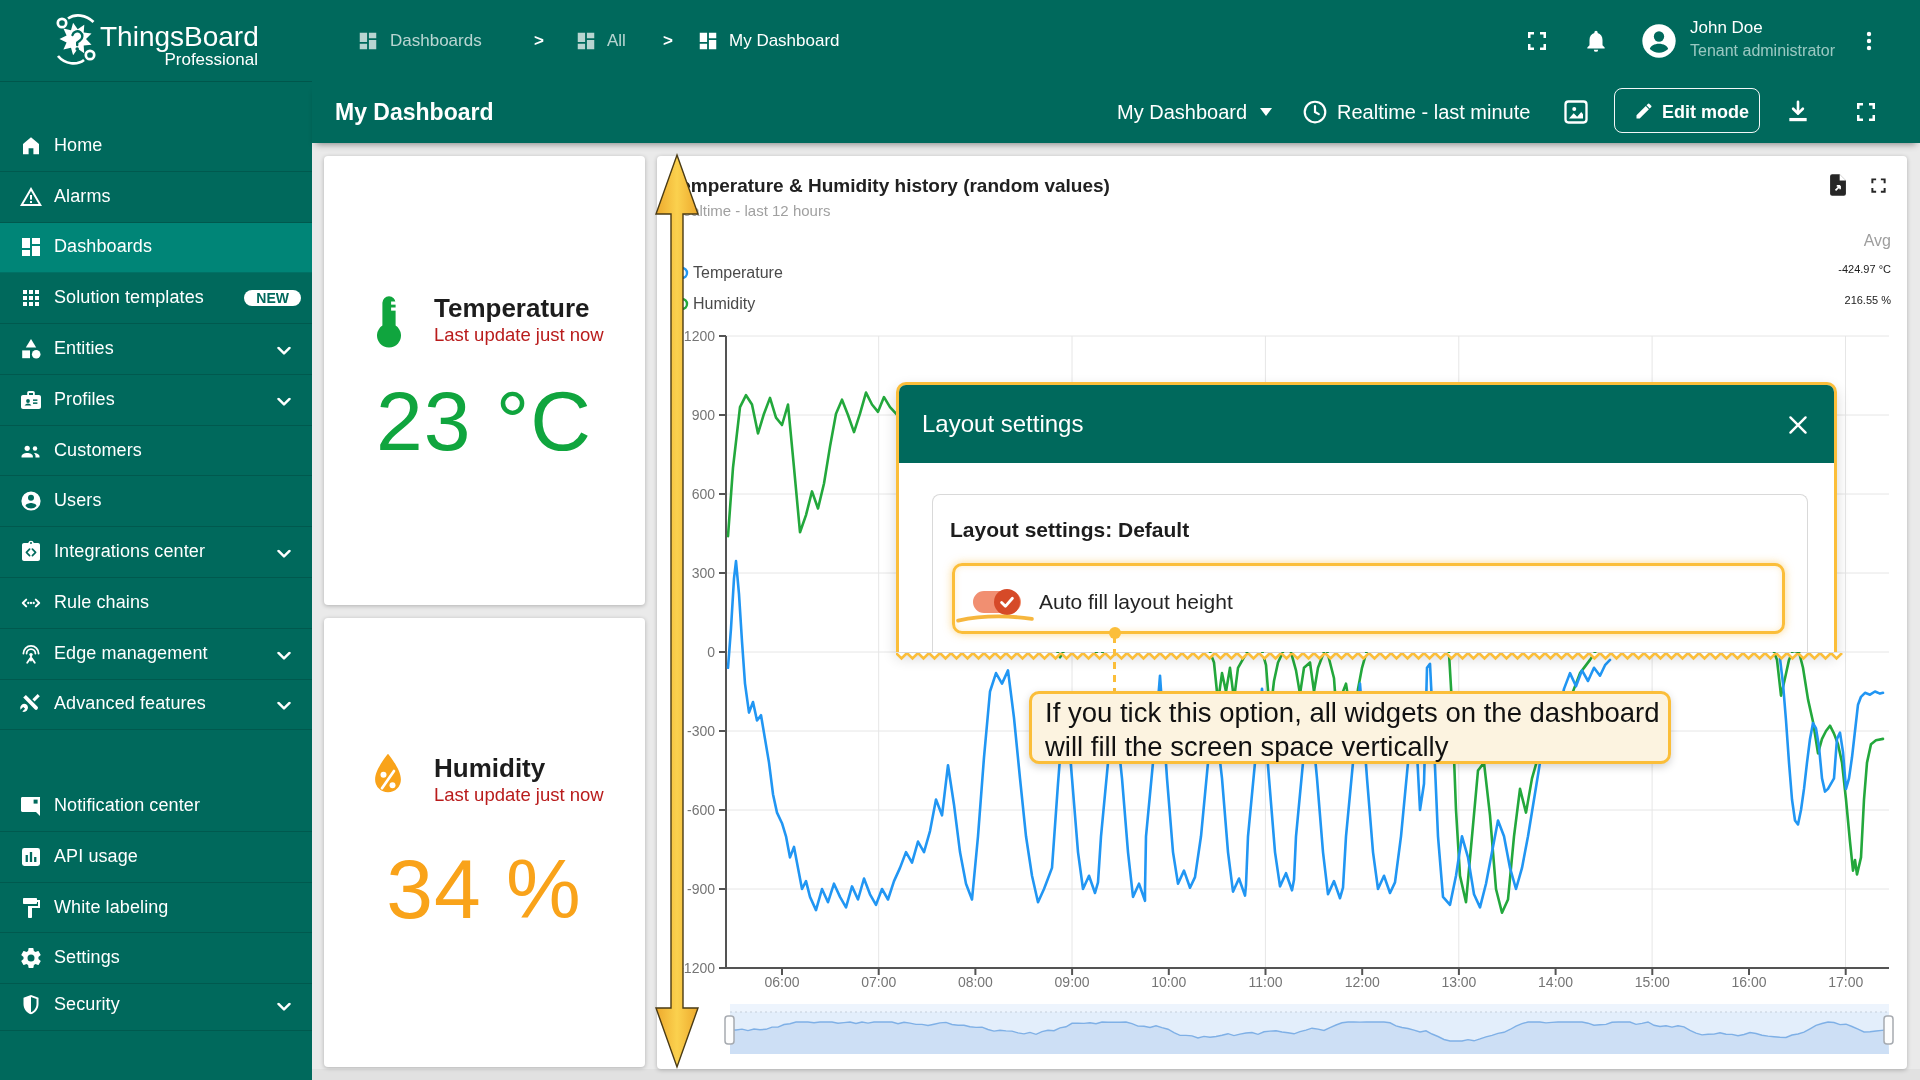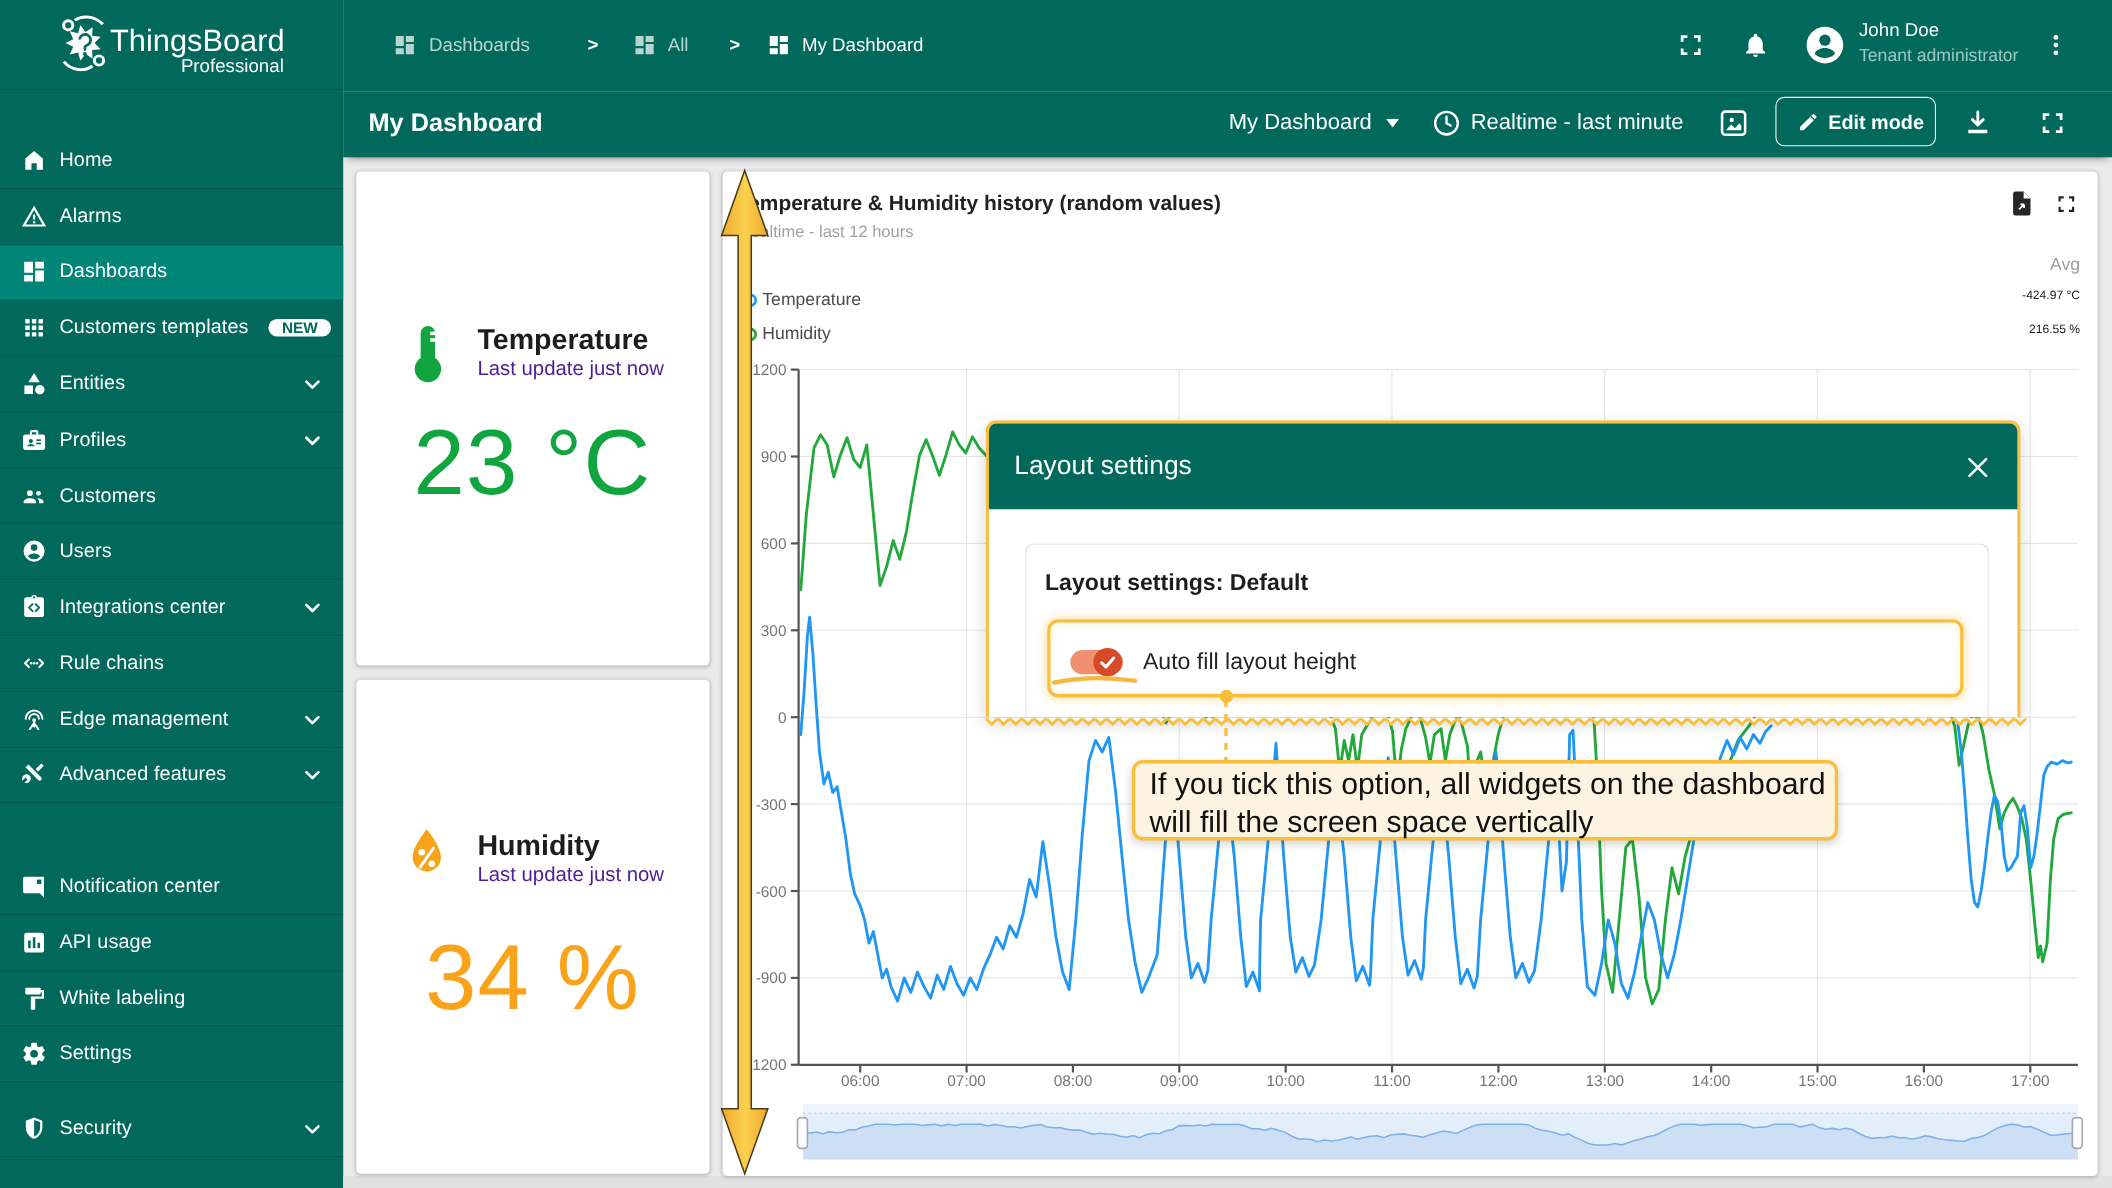--- a/index.html
+++ b/index.html
@@ -22,21 +22,21 @@
 #header { position:absolute; left:312px; top:0; width:1608px; height:83px; background:#00695c; }
 #toolbar { position:absolute; left:312px; top:83px; width:1608px; height:60px; background:#00695c;
   box-shadow:0 5px 7px -4px rgba(0,0,0,0.45); }
 .bc-txt { position:absolute; top:41px; transform:translateY(-50%); font-size:17px; color:#fff; white-space:nowrap; }
 .bc-dim { color:rgba(255,255,255,0.72); }
 
 
 .card { position:absolute; background:#fff; border-radius:4px; box-shadow:0 1px 4px rgba(0,0,0,0.25); }
 
 .wtitle { position:absolute; font-size:26px; font-weight:700; color:#1d1d1d; white-space:nowrap; }
-.wsub { position:absolute; font-size:18.5px; color:#4c1d95; white-space:nowrap; }
+.wsub { position:absolute; font-size:18.5px; color:#b91c1c; white-space:nowrap; }
 .bigval { position:absolute; font-size:84px; font-weight:400; letter-spacing:1px; white-space:nowrap; }
 
 
 .ctitle { position:absolute; left:670px; top:175px; font-size:19px; font-weight:700; color:#212121; z-index:3; }
 .csub { position:absolute; left:672px; top:202px; font-size:15px; color:#a0a0a0; z-index:3; }
 .avg { position:absolute; font-size:16px; color:#9e9e9e; }
 .legtxt { position:absolute; font-size:16px; color:#4a4a4a; }
 .legval { position:absolute; font-size:11px; font-weight:400; color:#212121; }
 
 
@@ -103,21 +103,21 @@
       <div class="mrow active" style="top:182.6px;height:50.78px">
         <span class="micon"><svg width="24" height="24" viewBox="0 0 24 24" style="">
             <path d="M3 13h8V3H3v10zm0 8h8v-6H3v6zm10 0h8V11h-8v10zm0-18v6h8V3h-8z" fill="#ffffff"></path>
           </svg></span>
         <span class="mlabel">Dashboards</span>
       </div>
       <div class="mrow" style="top:233.3px;height:50.78px">
         <span class="micon"><svg width="24" height="24" viewBox="0 0 24 24" style="">
             <path d="M4 8h4V4H4v4zm6 12h4v-4h-4v4zm-6 0h4v-4H4v4zm0-6h4v-4H4v4zm6 0h4v-4h-4v4zm6-10v4h4V4h-4zm-6 4h4V4h-4v4zm6 6h4v-4h-4v4zm0 6h4v-4h-4v4z" fill="#ffffff"></path>
           </svg></span>
-        <span class="mlabel">Customers templates</span>
+        <span class="mlabel">Solution templates</span>
         <span class="newpill">NEW</span>
       </div>
       <div class="mrow" style="top:284.1px;height:50.78px">
         <span class="micon"><svg width="24" height="24" viewBox="0 0 24 24" style="">
             <path d="M12 2l-5.2 8.5h10.4z" fill="#ffffff"></path>
             <circle cx="17.2" cy="17.3" r="4.3" fill="#ffffff"></circle>
             <rect x="3.2" y="13.4" width="7.8" height="7.8" fill="#ffffff"></rect>
           </svg></span>
         <span class="mlabel">Entities</span>
         <span class="chev"><svg width="14" height="9" viewBox="0 0 14 9">
@@ -215,21 +215,21 @@
             <path d="M18 4V3c0-.55-.45-1-1-1H5c-.55 0-1 .45-1 1v4c0 .55.45 1 1 1h12c.55 0 1-.45 1-1V6h1v4H9v11c0 .55.45 1 1 1h2c.55 0 1-.45 1-1v-9h8V4h-3z" fill="#ffffff"></path>
           </svg></span>
         <span class="mlabel">White labeling</span>
       </div>
       <div class="mrow" style="top:893.5px;height:50.78px">
         <span class="micon"><svg width="24" height="24" viewBox="0 0 24 24" style="">
             <path d="M19.4 13c.04-.32.06-.66.06-1s-.02-.68-.07-1l2.1-1.65c.19-.15.24-.42.12-.64l-2-3.46c-.12-.22-.39-.3-.61-.22l-2.49 1c-.52-.4-1.08-.73-1.69-.98l-.38-2.65A.49.49 0 0 0 14 2h-4c-.25 0-.46.18-.49.42l-.38 2.65c-.61.25-1.17.59-1.69.98l-2.49-1c-.23-.09-.49 0-.61.22l-2 3.46c-.13.22-.07.49.12.64L4.56 11c-.05.32-.08.66-.08 1s.03.68.08 1l-2.11 1.65c-.19.15-.24.42-.12.64l2 3.46c.12.22.39.3.61.22l2.49-1c.52.4 1.08.73 1.69.98l.38 2.65c.03.24.24.42.49.42h4c.25 0 .46-.18.49-.42l.38-2.65c.61-.25 1.17-.59 1.69-.98l2.49 1c.23.09.49 0 .61-.22l2-3.46c.12-.22.07-.49-.12-.64L19.4 13zM12 15.5a3.5 3.5 0 1 1 0-7 3.5 3.5 0 0 1 0 7z" fill="#ffffff"></path>
           </svg></span>
         <span class="mlabel">Settings</span>
       </div>
-      <div class="mrow" style="top:961px;height:50.78px">
+      <div class="mrow" style="top:940px;height:50.78px">
         <span class="micon"><svg width="24" height="24" viewBox="0 0 24 24" style="">
             <path d="M12 2 4.5 4.8v6.1c0 4.7 3.2 9.1 7.5 10.3 4.3-1.2 7.5-5.6 7.5-10.3V4.8L12 2zm0 2.1 5.5 2v4.8c0 3.7-2.4 7.2-5.5 8.3V4.1z" fill="#ffffff"></path>
           </svg></span>
         <span class="mlabel">Security</span>
         <span class="chev"><svg width="14" height="9" viewBox="0 0 14 9">
             <path d="M1.5 1.5 7 7l5.5-5.5" stroke="#fff" stroke-width="2.4" fill="none" stroke-linecap="round" stroke-linejoin="round"></path>
           </svg></span>
       </div>
 </div>
 

